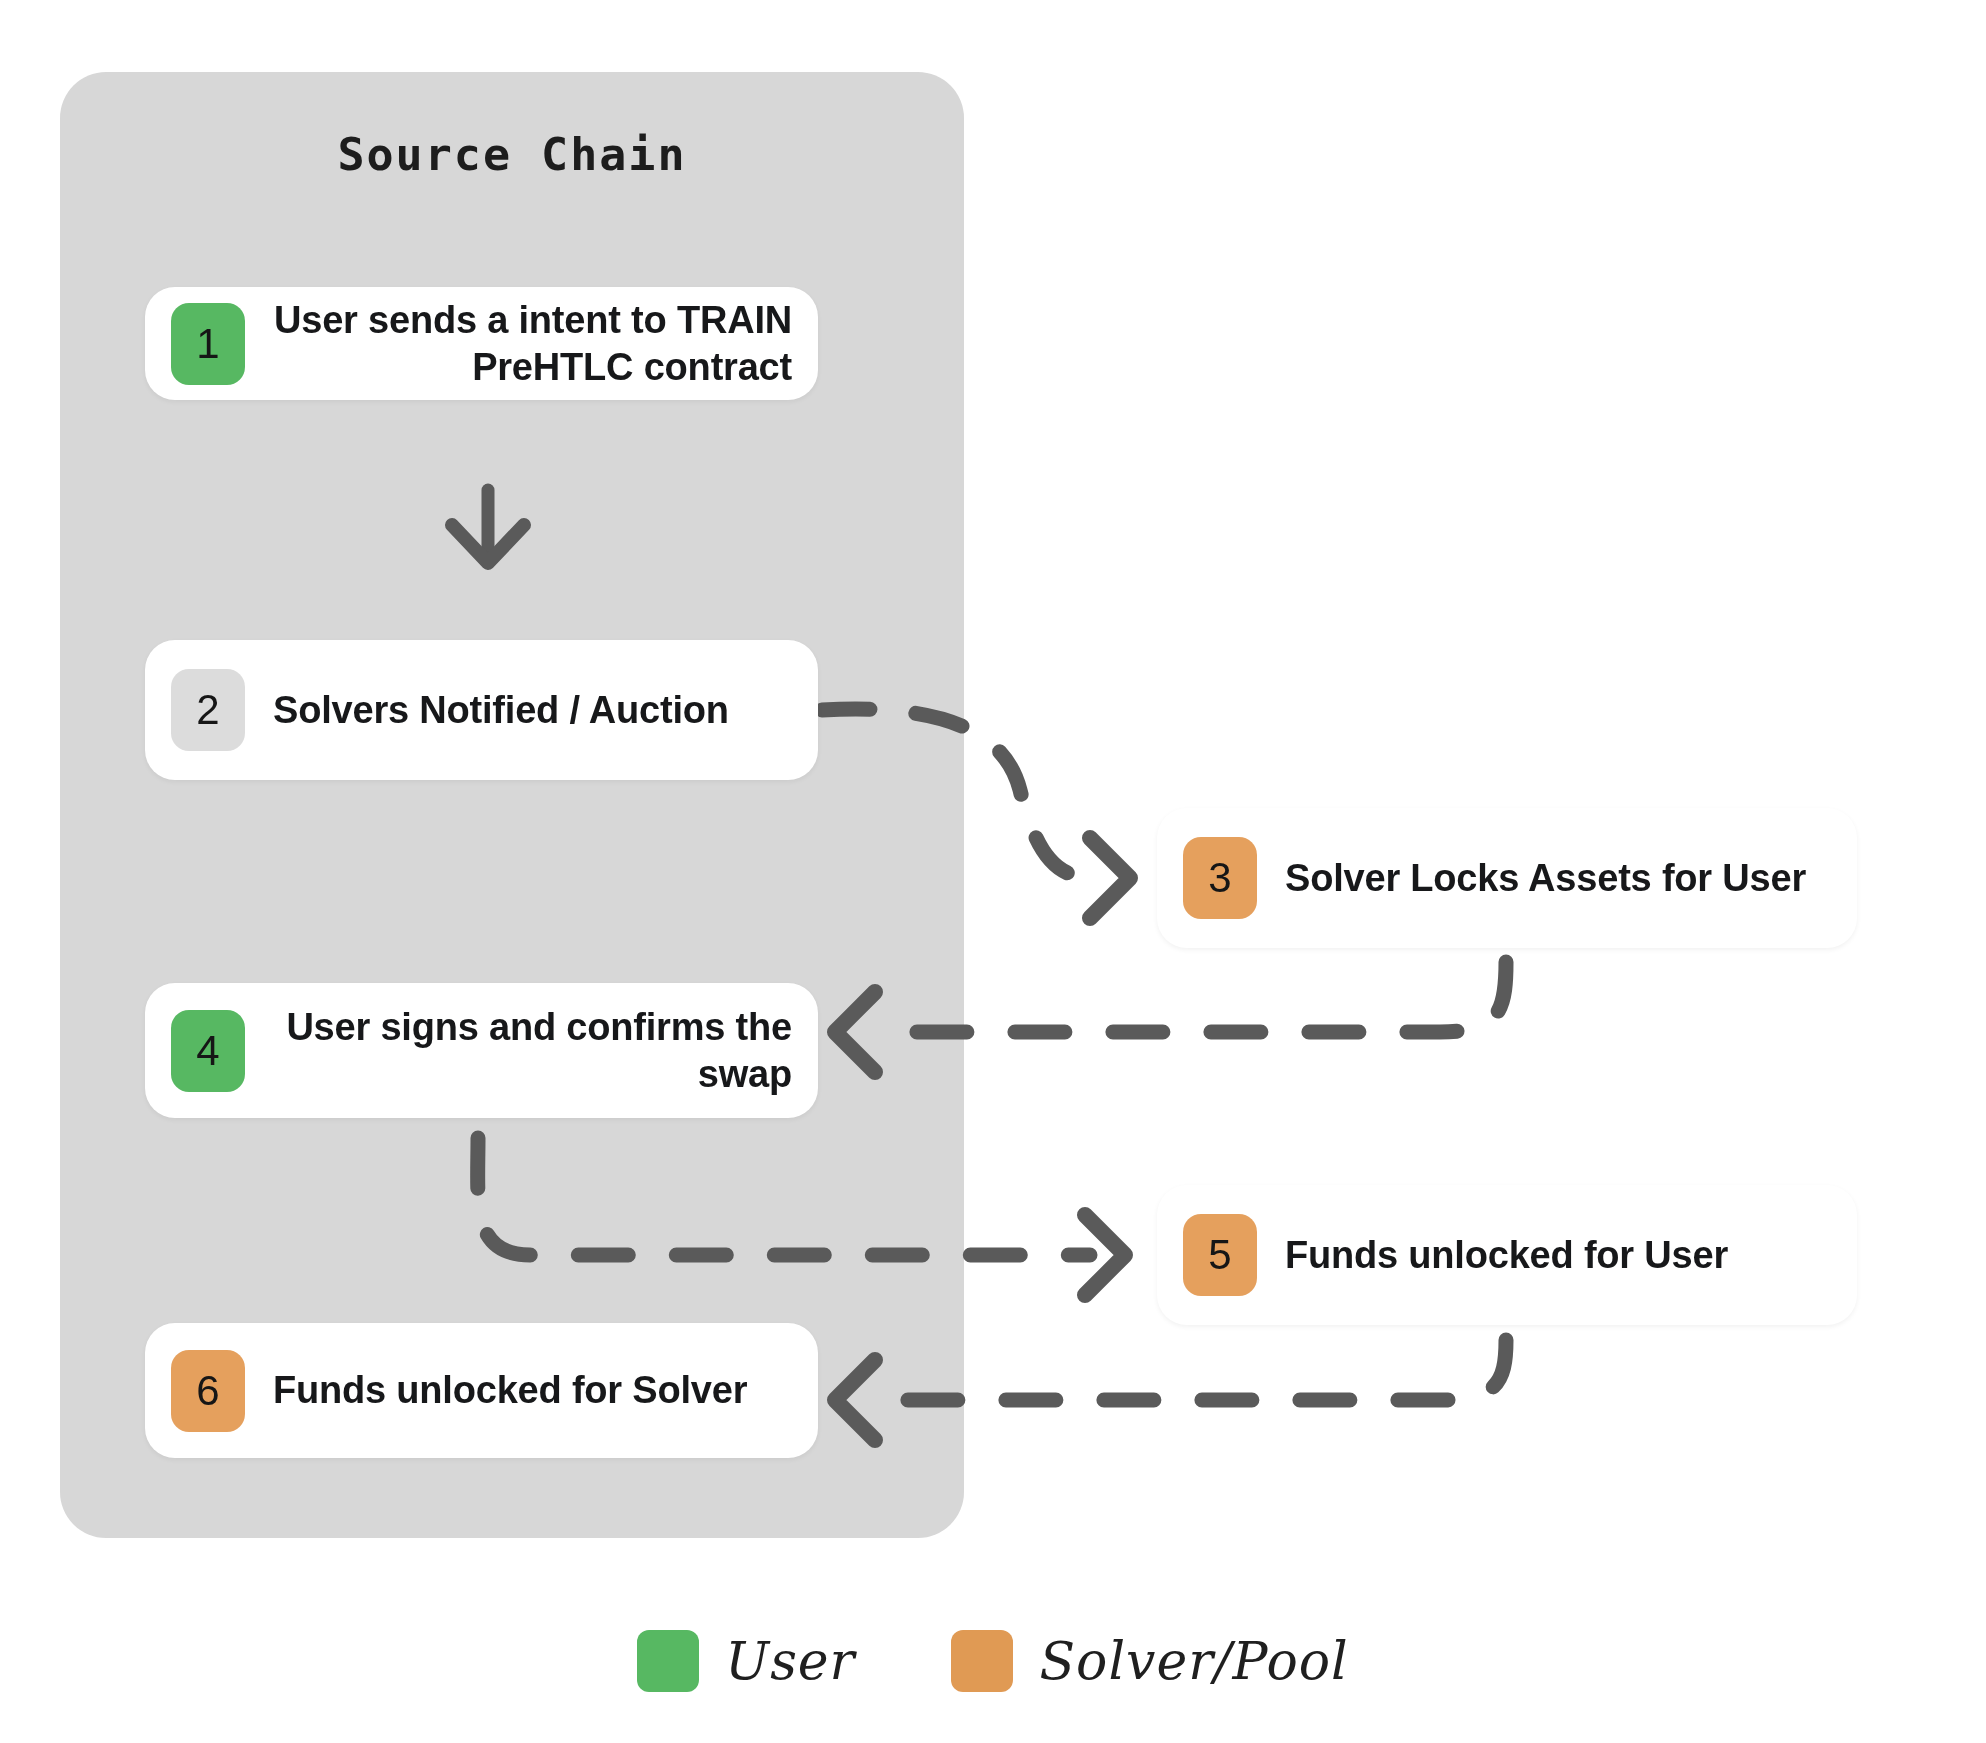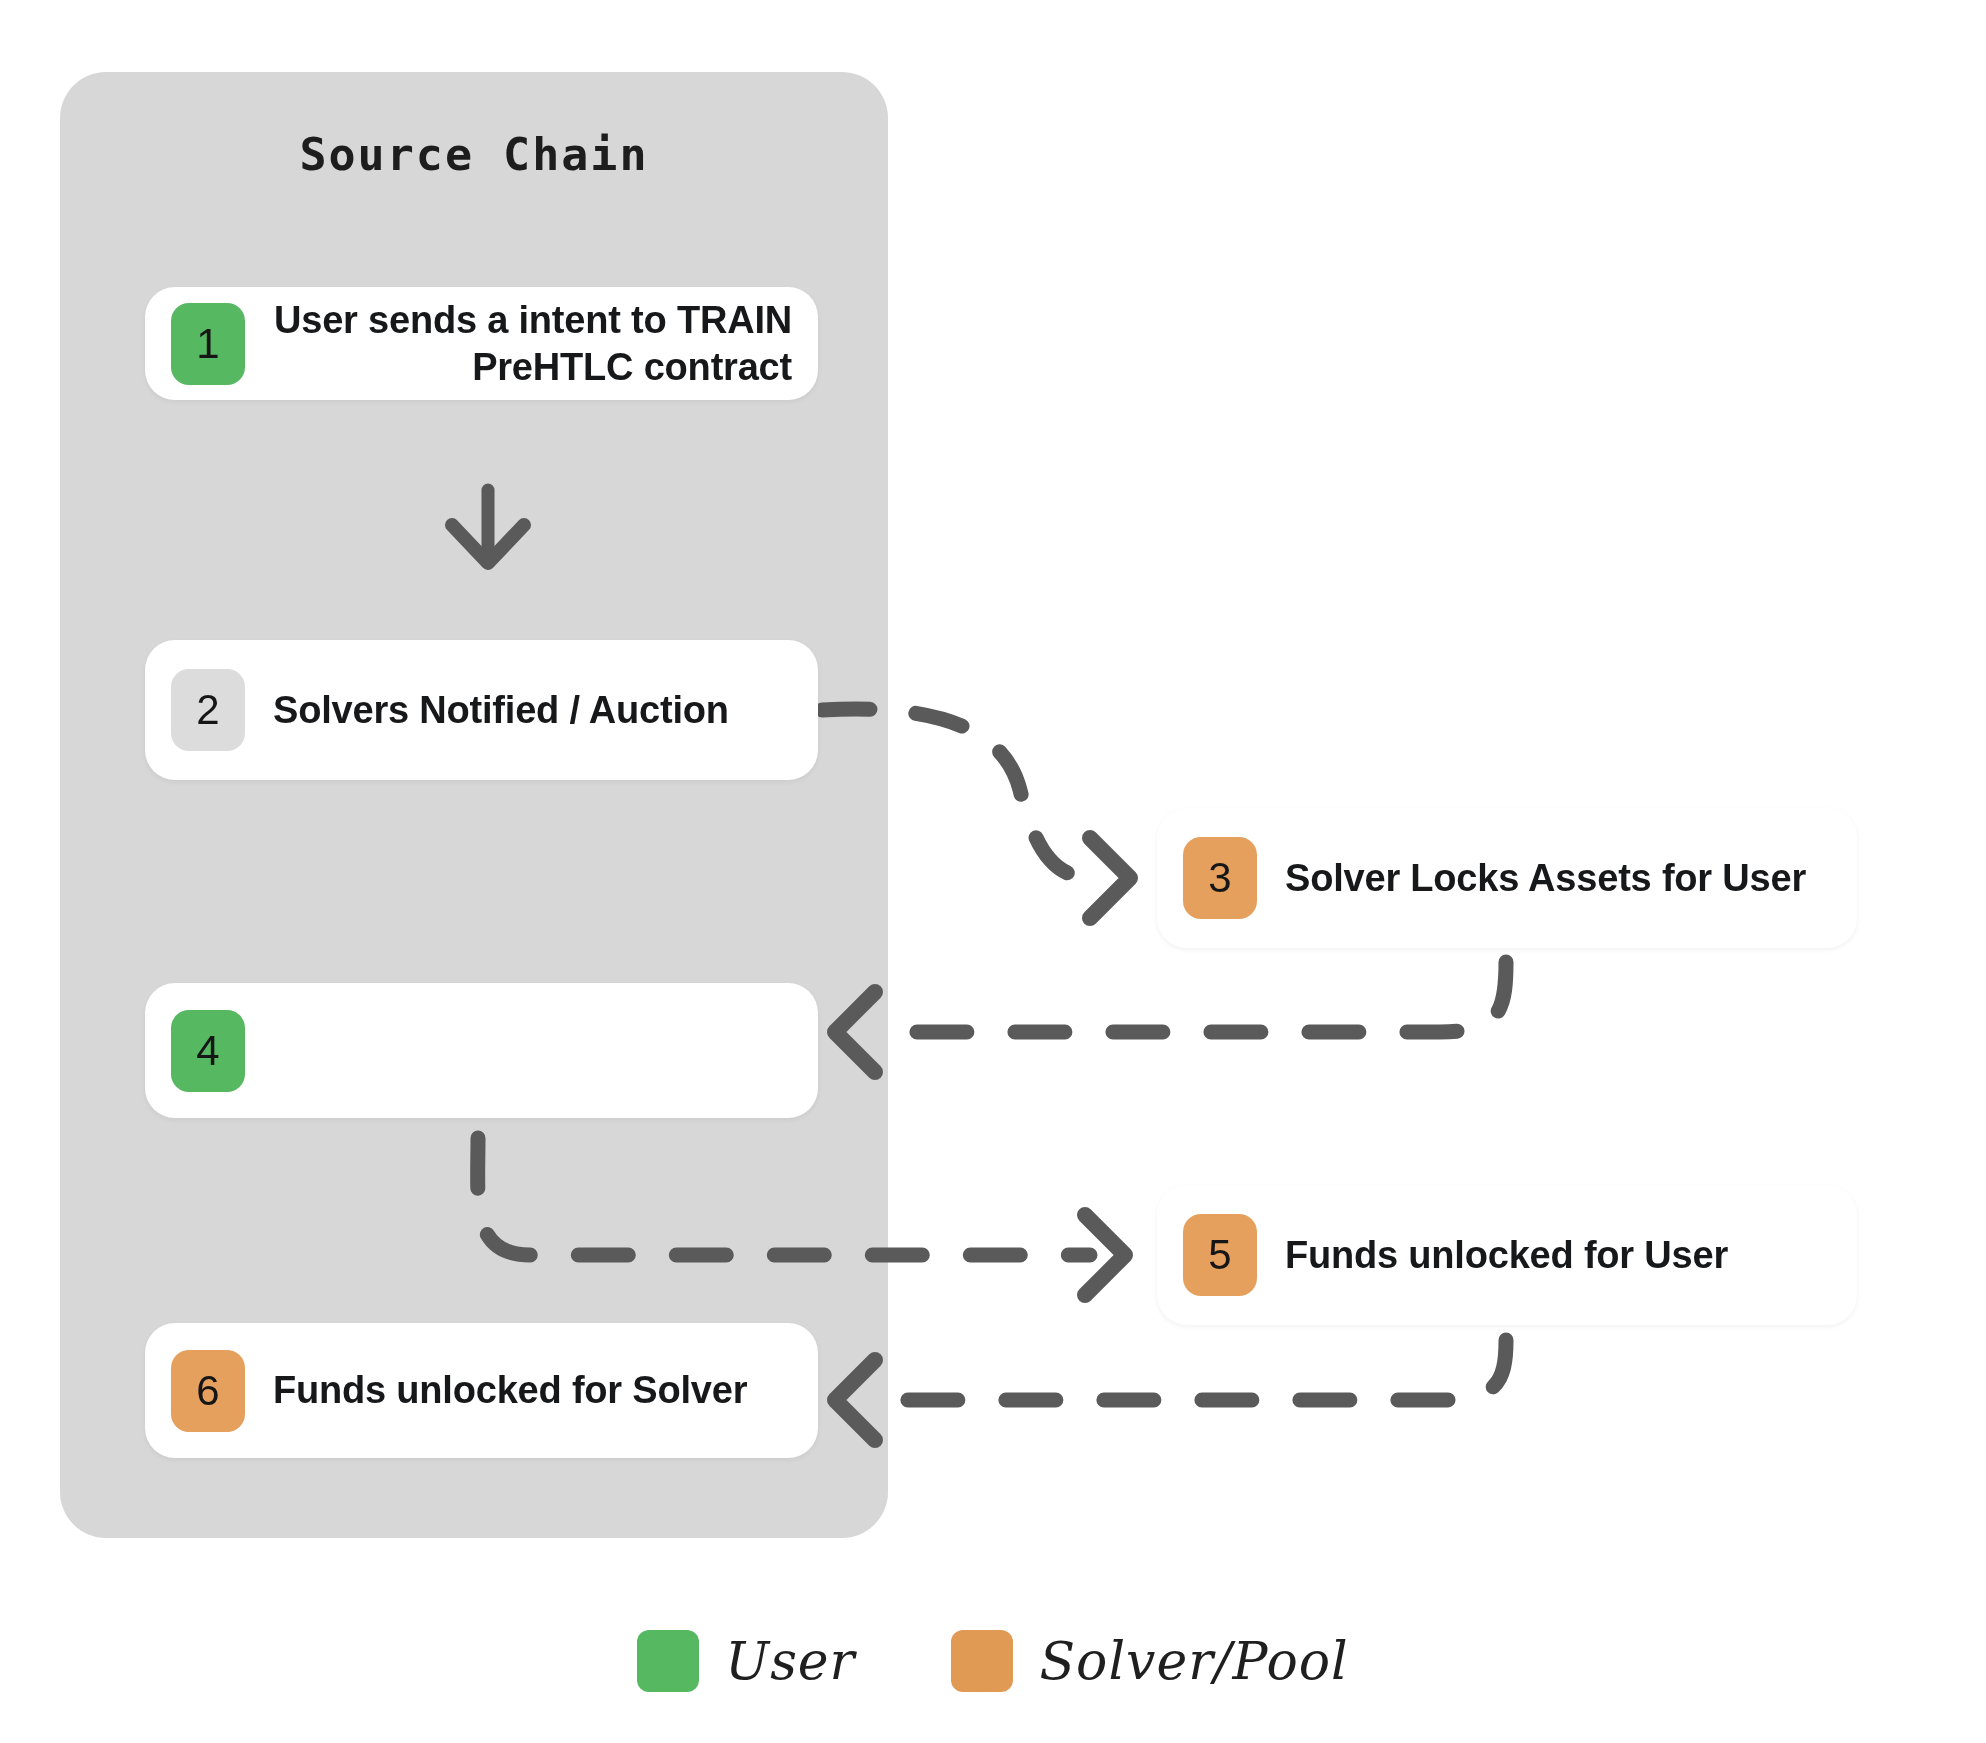--- a/index.html
+++ b/index.html
@@ -23,21 +23,21 @@
     height: 1743px;
   }
 
   
   .panel {
     position: absolute;
     border-radius: 46px;
   }
   .panel.source {
     left: 60px;  top: 72px;
-    width: 828px; height: 1466px;
+    width: 904px; height: 1466px;
     background: #d7d7d7;
   }
   .panel.destination {
     left: 1077px; top: 78px;
     width: 848px; height: 1460px;
     background: #e2e4bb;
   }
 
   .panel-title {
     position: absolute;
@@ -192,20 +192,21 @@
     <div class="card-label">Solvers Notified / Auction</div>
   </div>
 
   <div class="card" id="card3">
     <div class="badge orange">3</div>
     <div class="card-label">Solver Locks Assets for User</div>
   </div>
 
   <div class="card" id="card4">
     <div class="badge green">4</div>
+    <div class="card-label">User signs and confirms the swap</div>
   </div>
 
   <div class="card" id="card5">
     <div class="badge orange">5</div>
     <div class="card-label">Funds unlocked for User</div>
   </div>
 
   <div class="card" id="card6">
     <div class="badge orange">6</div>
     <div class="card-label">Funds unlocked for Solver</div>

